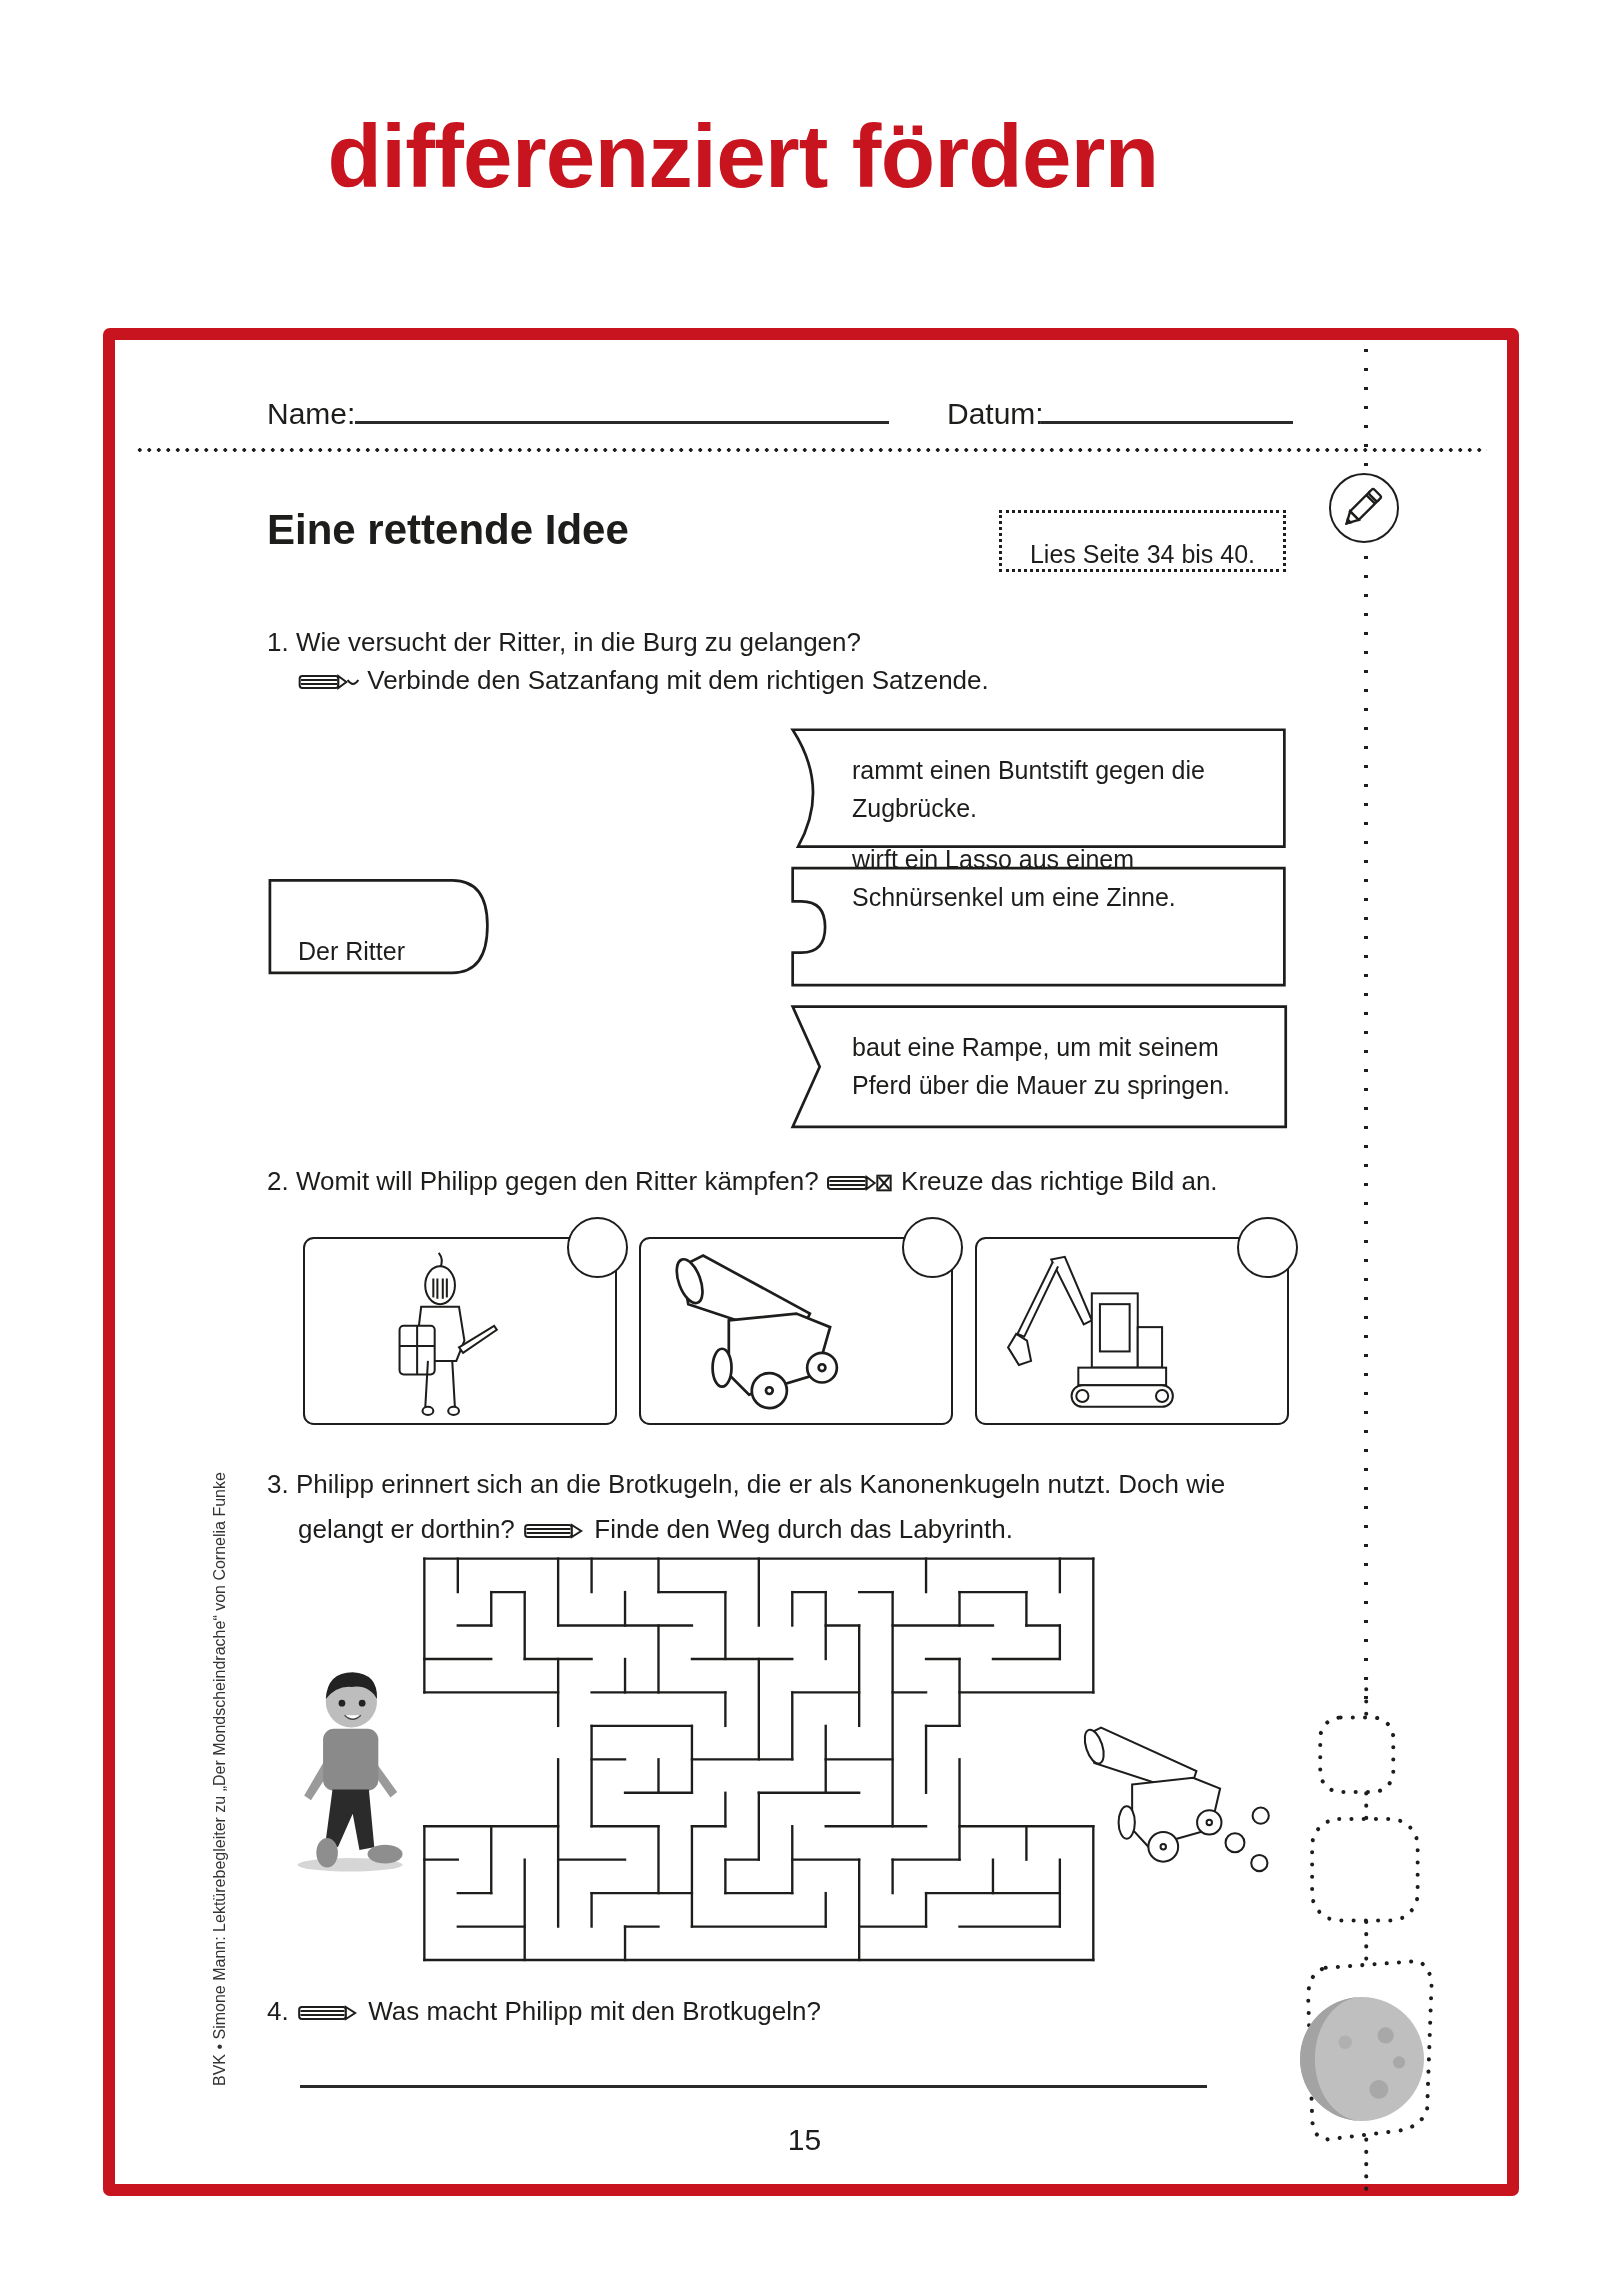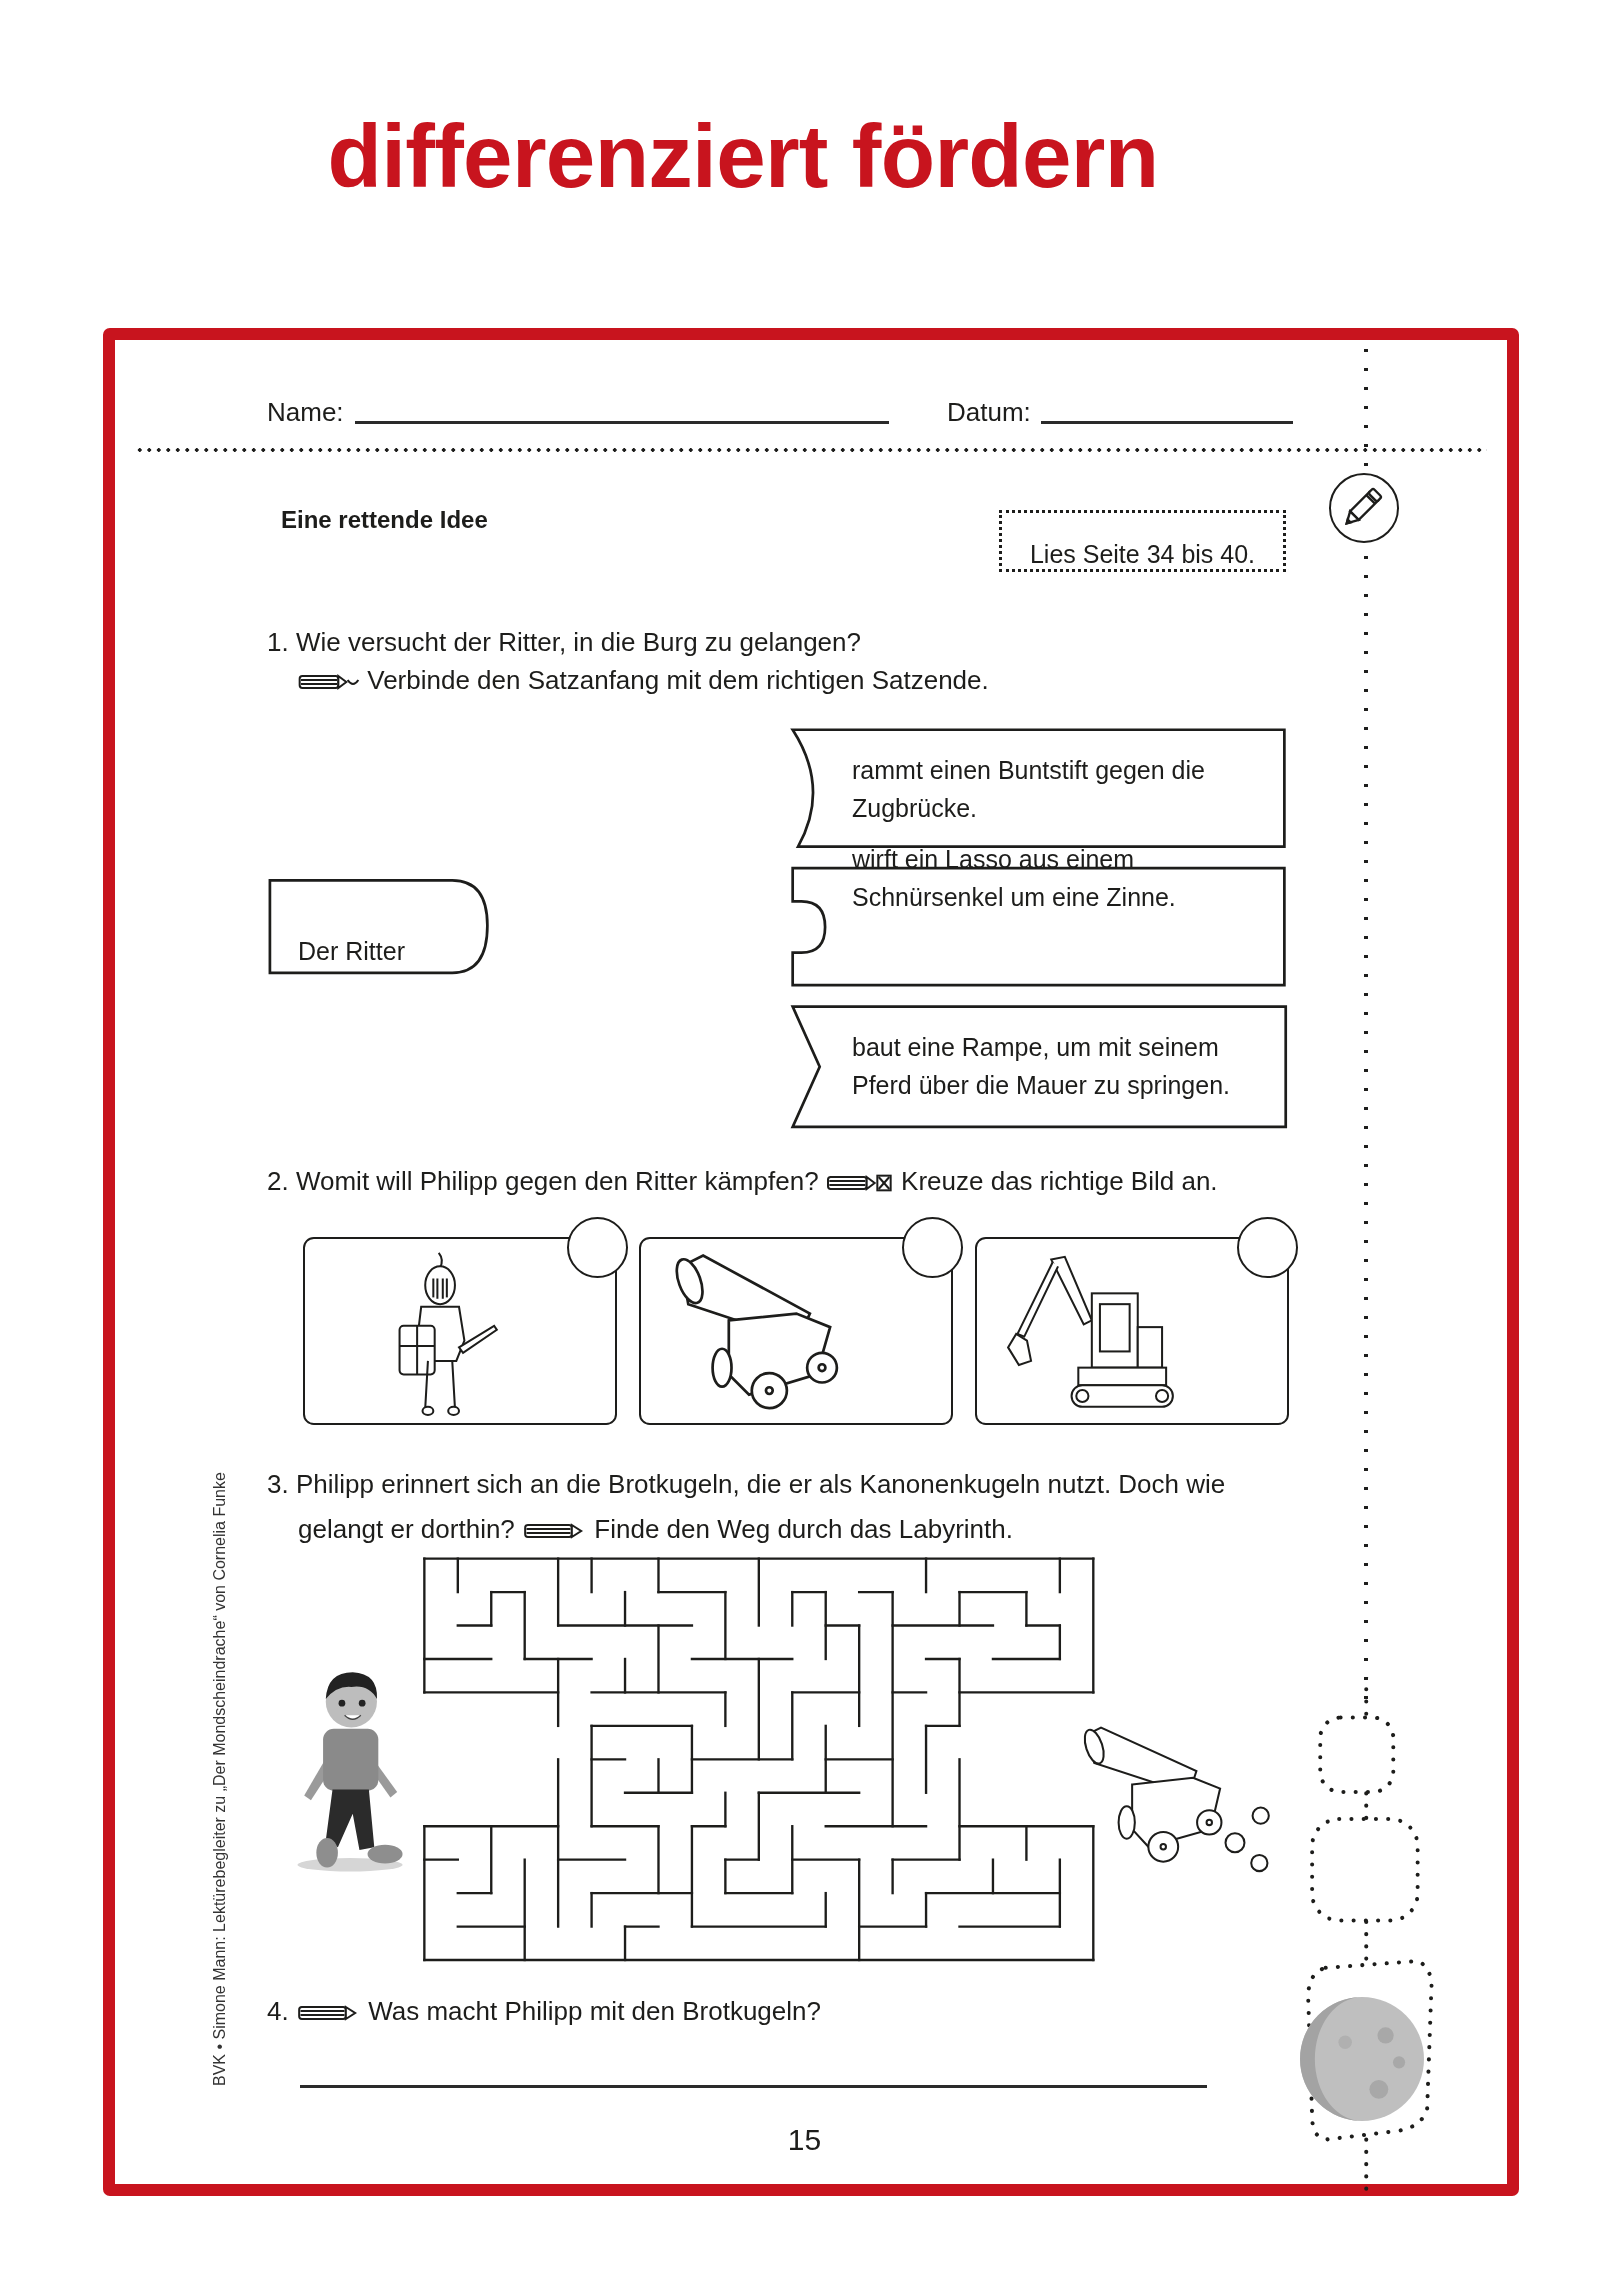--- a/index.html
+++ b/index.html
@@ -2,27 +2,27 @@
 <html style="font-size:10.8px"><head>
 <meta charset="utf-8">
 <style>
   html, body { margin:0; padding:0; background:#ffffff; }
   body { width:1623px; height:2295px; position:relative; overflow:hidden;
          font-family:"Liberation Sans", sans-serif; color:#1d1d1b; }
   .abs { position:absolute; }
   #title { left:0; width:1486px; top:112px; text-align:center; font-size:89px; font-weight:bold;
            color:#c8141e; letter-spacing:-0.7px; line-height:1; }
   #frame { left:103px; top:328px; width:1392px; height:1844px; border:12px solid #c8141e; border-radius:6.8px; }
-  .lbl { font-size:26px; line-height:1; white-space:nowrap; }
+  .lbl { font-size:30px; line-height:1; white-space:nowrap; }
   .rule { height:2.7px; background:#2a2a2a; }
   .dots-h { height:4px; background-image:radial-gradient(circle, #1d1d1b 1.8px, transparent 2px);
             background-size:9.5px 4px; background-repeat:repeat-x; }
   .dots-v { width:4px; background-image:radial-gradient(circle, #1d1d1b 1.8px, transparent 2px);
             background-size:4px 19px; background-repeat:repeat-y; }
-  #heading { left:281px; top:506px; font-size:24px; font-weight:bold; }
+  #heading { left:267px; top:506px; font-size:42px; font-weight:bold; }
   #readbox { left:999px; top:510px; width:287px; height:62px;
              border:3.4px dotted #1d1d1b; box-sizing:border-box; display:flex; align-items:flex-end; justify-content:center;
              font-size:25px; }
   #pencil-badge { left:1329px; top:473px; width:70px; height:70px; border:2.7px solid #1d1d1b; border-radius:50%;
                   box-sizing:border-box; background:#fff; }
   .q { font-size:26px; line-height:1; white-space:nowrap; }
   .pen { display:inline-block; vertical-align:middle; }
   .matchbox { position:absolute; font-size:25px; line-height:38px; }
   .card { position:absolute; border:2.7px solid #1d1d1b; border-radius:10.8px; background:#fff; box-sizing:border-box; }
   .tick-circle { position:absolute; width:61px; height:61px; border:2.7px solid #1d1d1b; border-radius:50%;

